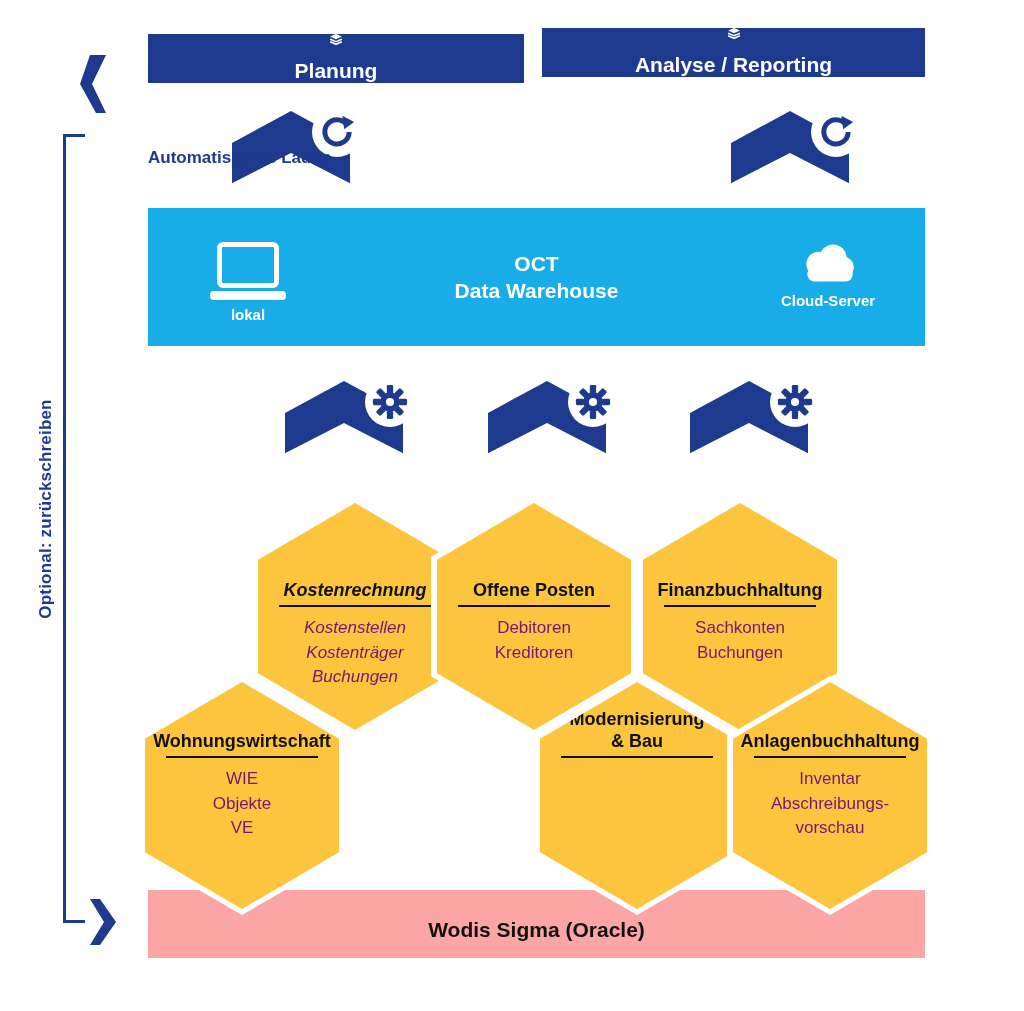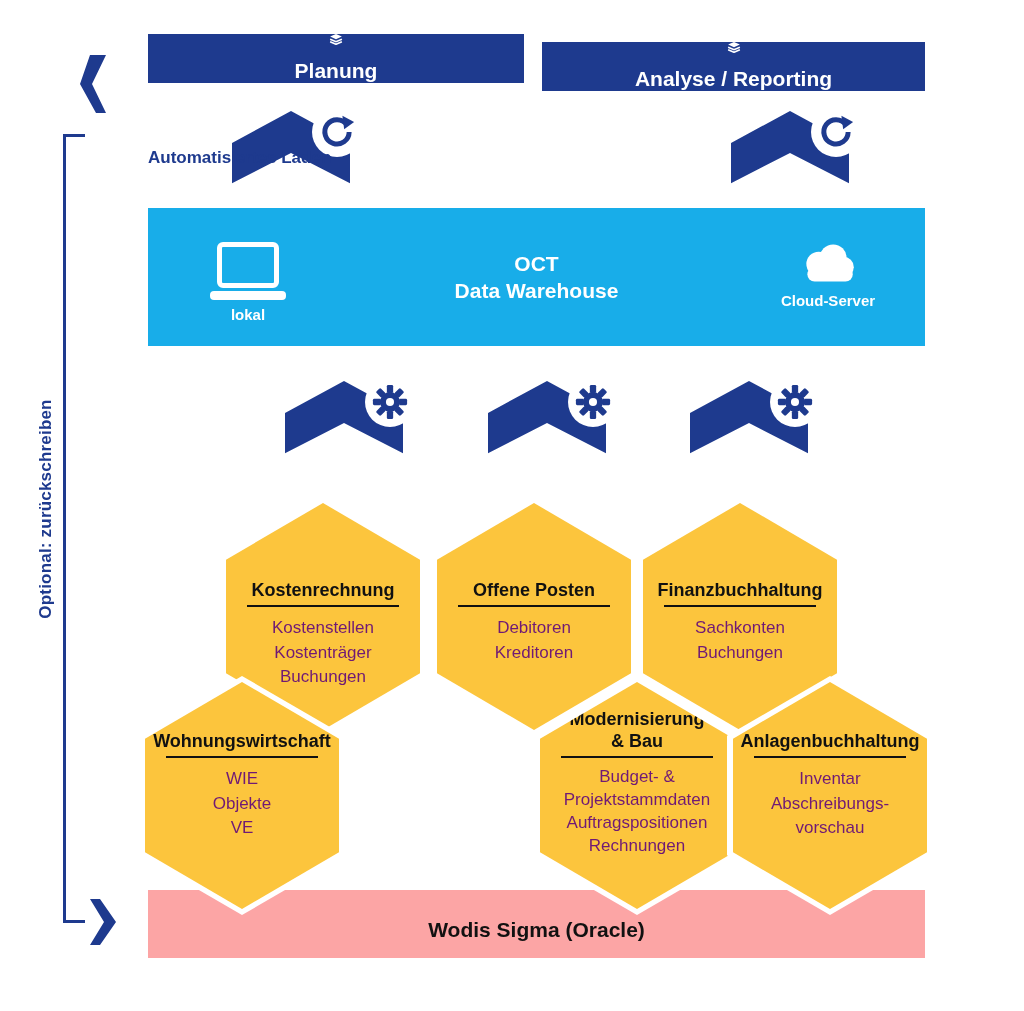--- a/index.html
+++ b/index.html
@@ -64,21 +64,21 @@
   </svg>
 
   <div class="hbar" style="left:148px;top:34px;width:376px;">
     <svg width="38" height="32" viewBox="0 0 36 30">
       <polygon points="18,0 34,7 18,14 2,7" fill="#fff"></polygon>
       <path d="M2 14 L18 21 L34 14" stroke="#fff" stroke-width="4.5" fill="none"></path>
       <path d="M2 21 L18 28 L34 21" stroke="#fff" stroke-width="4.5" fill="none"></path>
     </svg>
     <span>Planung</span>
   </div>
-  <div class="hbar" style="left:542px;top:42px;width:383px;">
+  <div class="hbar" style="left:542px;top:28px;width:383px;">
     <svg width="38" height="32" viewBox="0 0 36 30">
       <polygon points="18,0 34,7 18,14 2,7" fill="#fff"></polygon>
       <path d="M2 14 L18 21 L34 14" stroke="#fff" stroke-width="4.5" fill="none"></path>
       <path d="M2 21 L18 28 L34 21" stroke="#fff" stroke-width="4.5" fill="none"></path>
     </svg>
     <span>Analyse / Reporting</span>
   </div>
 
   <div class="oct-icon" style="left:232px;top:111px;">
     <div class="wedge"></div>
@@ -172,21 +172,21 @@
           <rect x="16.5" y="1" width="7" height="9" rx="1.5" transform="rotate(180 20 20)"></rect>
           <rect x="16.5" y="1" width="7" height="9" rx="1.5" transform="rotate(225 20 20)"></rect>
           <rect x="16.5" y="1" width="7" height="9" rx="1.5" transform="rotate(270 20 20)"></rect>
           <rect x="16.5" y="1" width="7" height="9" rx="1.5" transform="rotate(315 20 20)"></rect>
         </g>
         <circle cx="20" cy="20" r="4.5" fill="#fff"></circle>
       </svg>
     </div>
   </div>
 
-  <div class="hexo row1" style="left:220px;top:497px;">
+  <div class="hexo row1" style="left:252px;top:497px;font-style:italic;">
     <div class="hexi">
       <div class="hex-title">
           <span class="t">Kostenrechnung</span>
         </div>
       <div class="hex-items">Kostenstellen
 Kostenträger
 Buchungen</div>
     </div>
   </div>
   <div class="hexo row1" style="left:431px;top:497px;">
@@ -216,24 +216,20 @@
       <div class="hex-items">WIE
 Objekte
 VE</div>
     </div>
   </div>
   <div class="hexo row2 hex--mb" style="left:534px;top:676px;">
     <div class="hexi">
       <div class="hex-title">
           <span class="t">Modernisierung &amp; Bau</span>
         </div>
-      <div class="hex-items" style="margin-top:7px;line-height:23px;">Budget- &amp;
-Projektstammdaten
-Auftragspositionen
-Rechnungen</div>
     </div>
   </div>
   <div class="hexo row2" style="left:727px;top:676px;">
     <div class="hexi">
       <div class="hex-title">
           <span class="t">Anlagenbuchhaltung</span>
         </div>
       <div class="hex-items">Inventar
 Abschreibungs-
 vorschau</div>

